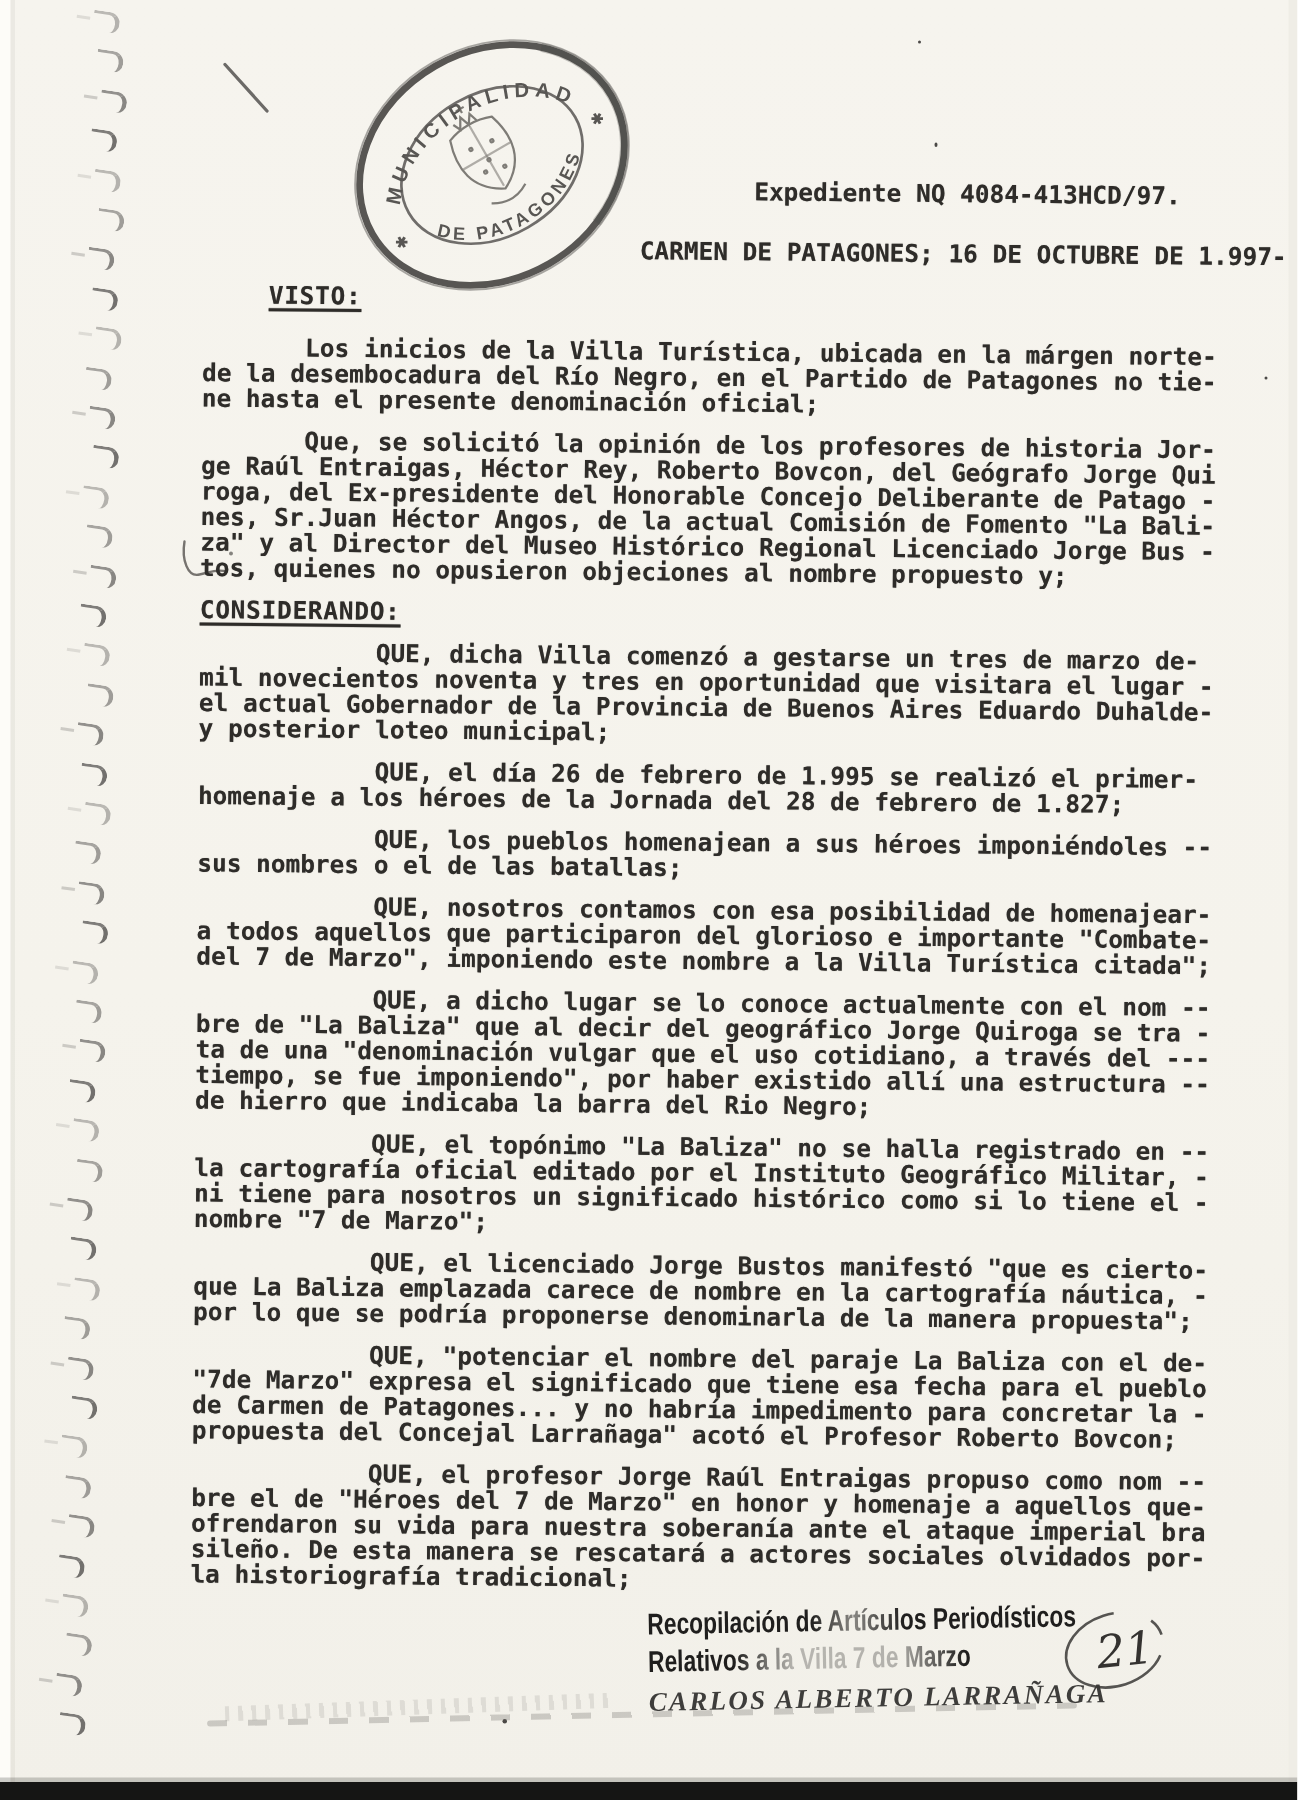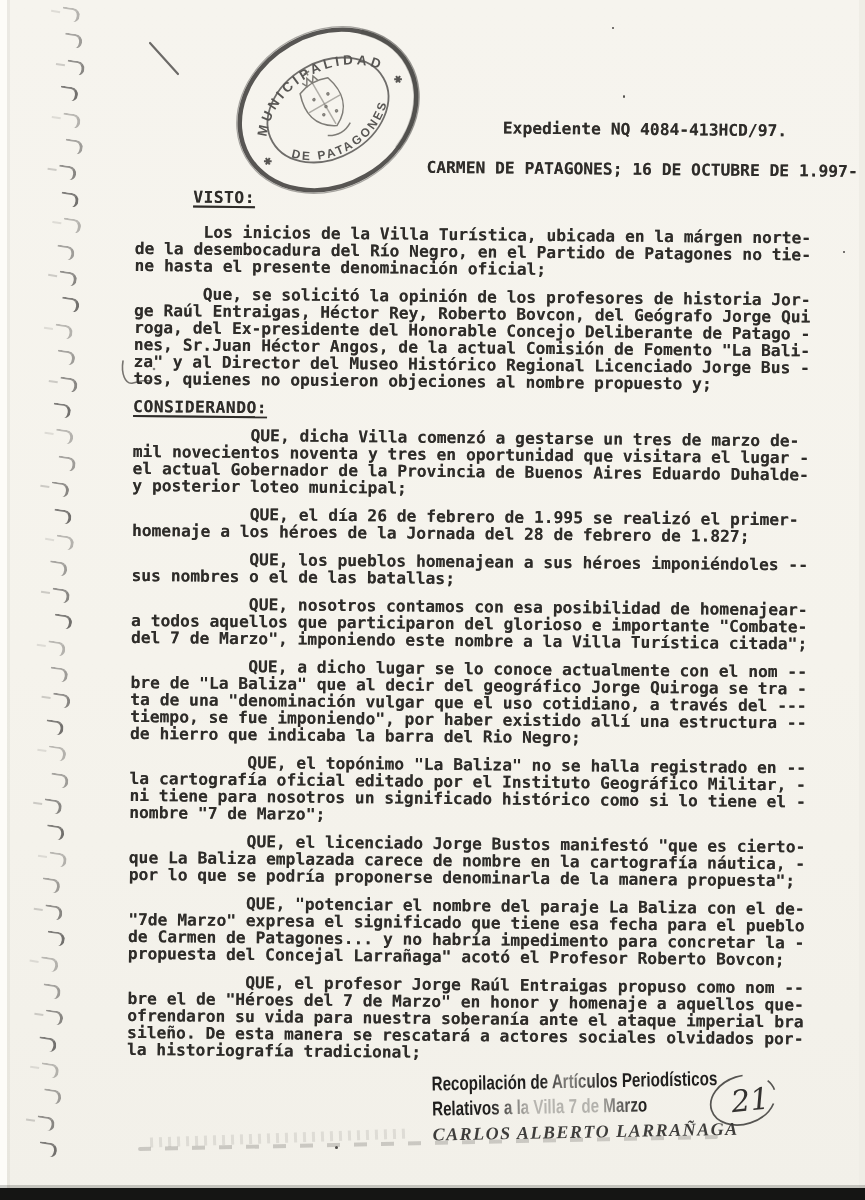--- a/index.html
+++ b/index.html
@@ -25,21 +25,21 @@
   .doc-rotate{position:absolute;left:136px;top:112px;width:722px;
     transform:rotate(0.55deg);transform-origin:top left;
     color:#2e2c29;font-weight:bold;font-size:16.3px;line-height:17px;
     text-shadow:0 0 .5px rgba(46,44,41,.55);}
   .hdr{position:absolute;white-space:pre;}
   .hdr-exp{left:367px;top:4px;}
   .hdr-place{left:291px;top:44px;}
   .doc-body{margin-top:76px;}
   .heading{display:inline-block;text-decoration:underline;text-underline-offset:3px;
     text-decoration-thickness:1.5px;letter-spacing:.5px;margin:0 0 18px 0;}
-  .heading.indent{margin-left:58px;}
+  .heading.indent{margin-left:44px;}
   .para{white-space:pre;margin:0 0 11px 0;}
   .heading + .para{margin-top:0;}
   .heading2{margin-bottom:11px;}
 
   
   .seal{position:absolute;left:228px;top:14px;}
   .seal text{font-family:"Liberation Sans",sans-serif;font-weight:bold;fill:#3c3a38;}
 
   
   .footer-stamp{position:absolute;left:432px;top:1068px;transform:rotate(-1.1deg);color:#1f1e1d;}

